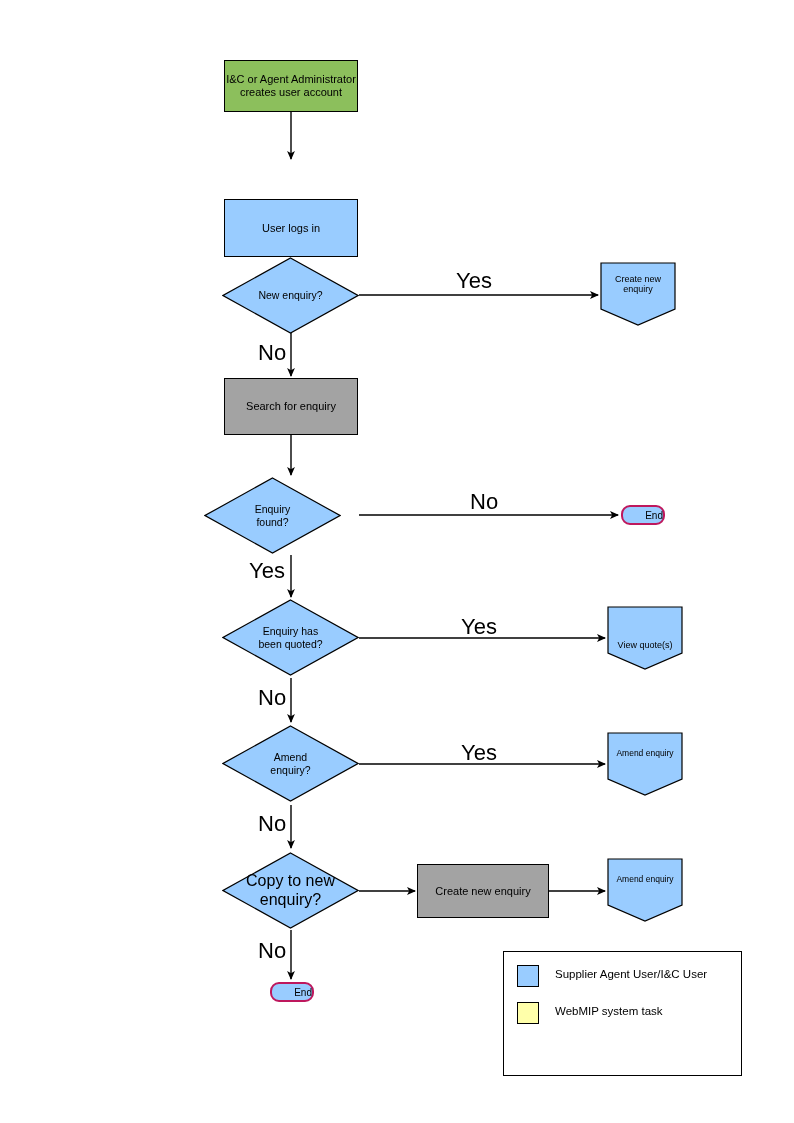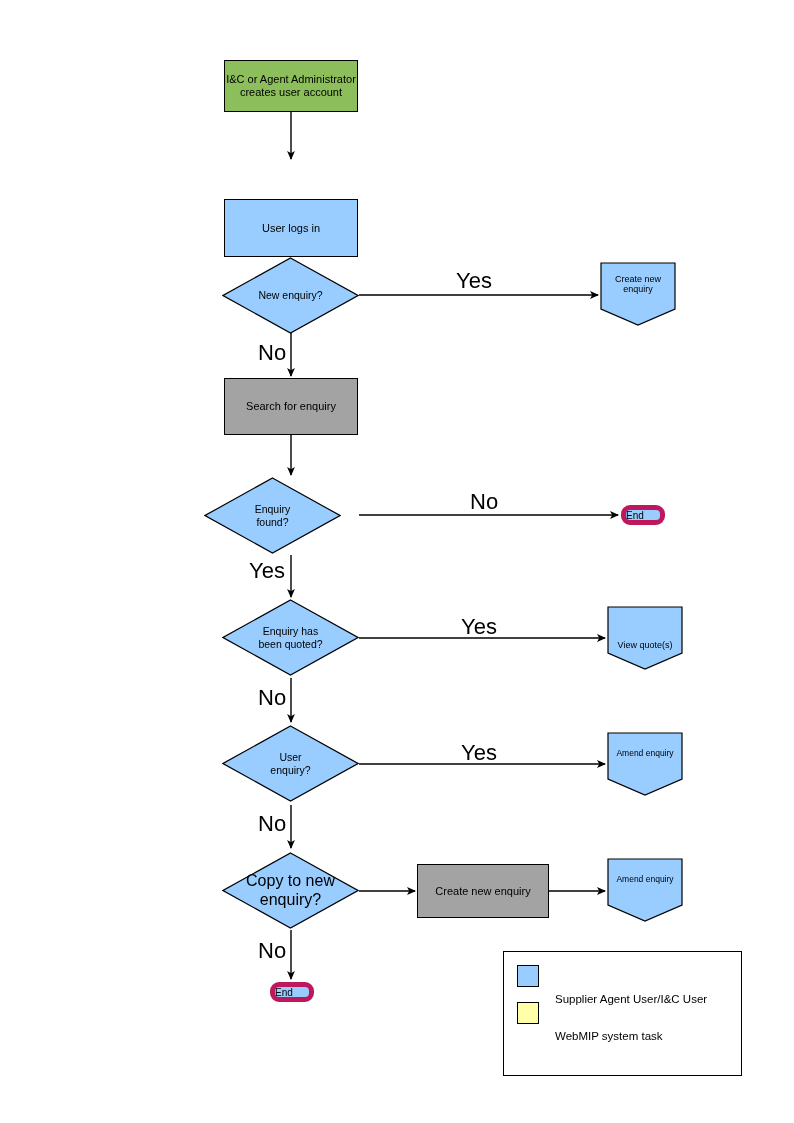--- a/index.html
+++ b/index.html
@@ -70,26 +70,26 @@
     display: flex;
     align-items: center;
     justify-content: center;
     text-align: center;
     line-height: 1.15;
     color: #000;
     white-space: nowrap;
   }
   .terminator {
     position: absolute;
-    border: 5px solid #be185d;
+    border: 2px solid #be185d;
     background: #99ccff;
     border-radius: 9px;
     display: flex;
     align-items: center;
-    justify-content: flex-start;
+    justify-content: flex-end;
     color: #000;
     z-index: 3;
     box-sizing: border-box;
   }
   .edge-label {
     position: absolute;
     color: #000;
     z-index: 4;
     white-space: nowrap;
     font-family: "Liberation Sans", sans-serif;
@@ -117,21 +117,20 @@
     border: 1px solid #000;
     box-sizing: border-box;
     flex: 0 0 auto;
   }
   .legend-text {
     margin-left: 16px;
     font-size: 11.5px;
     color: #000;
     line-height: 1.2;
     padding-top: 3px;
-    margin-top: 25px;
   }
 </style>
 </head>
 <body>
 
 <svg id="canvas" viewBox="0 0 794 1123" width="794" height="1123" xmlns="http://www.w3.org/2000/svg">
   <defs>
     <marker id="arrowhead" markerWidth="9" markerHeight="9" refX="8" refY="4.5" orient="auto" markerUnits="userSpaceOnUse">
       <path d="M0,0.6 L9,4.5 L0,8.4 L2.2,4.5 Z" fill="#000"></path>
     </marker>
@@ -228,21 +227,21 @@
   <div class="pent-label" style="height:44px; font-size:9px;align-items:flex-end;">
     <span>View quote(s)</span>
   </div>
 </div>
 
 <div class="diamond-wrap" style="left:222px; top:725px; width:137px; height:77px;">
   <svg width="137" height="77" viewBox="0 0 137 77" xmlns="http://www.w3.org/2000/svg">
     <polygon points="68.5,1 136,38.5 68.5,76 1,38.5" fill="#99ccff" stroke="#000" stroke-width="1.2"></polygon>
   </svg>
   <div class="diamond-label" style="font-size:10.5px; flex-direction:column;">
-    <span>User</span>
+    <span>Amend</span>
     <span>enquiry?</span>
   </div>
 </div>
 
 <div class="pent-wrap" style="left:607px; top:732px; width:76px; height:64px;">
   <svg width="76" height="64" viewBox="0 0 76 64" xmlns="http://www.w3.org/2000/svg">
     <polygon points="1,1 75,1 75,47 38,63 1,47" fill="#99ccff" stroke="#000" stroke-width="1.2"></polygon>
   </svg>
   <div class="pent-label" style="height:44px; font-size:8.5px;">
     <span>Amend enquiry</span>

